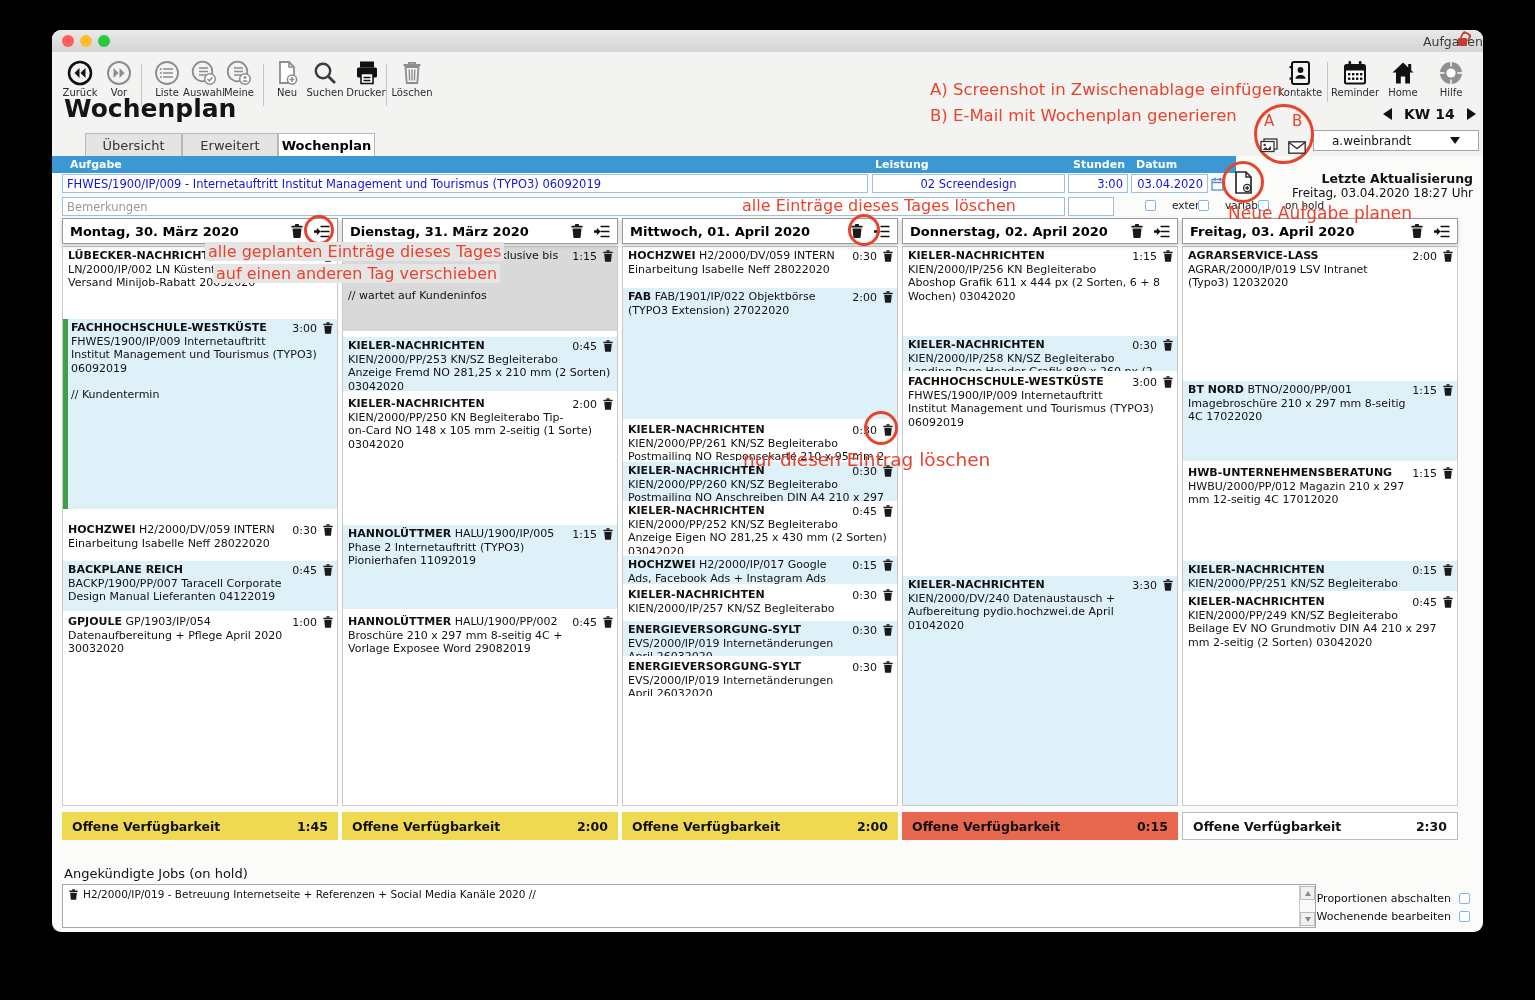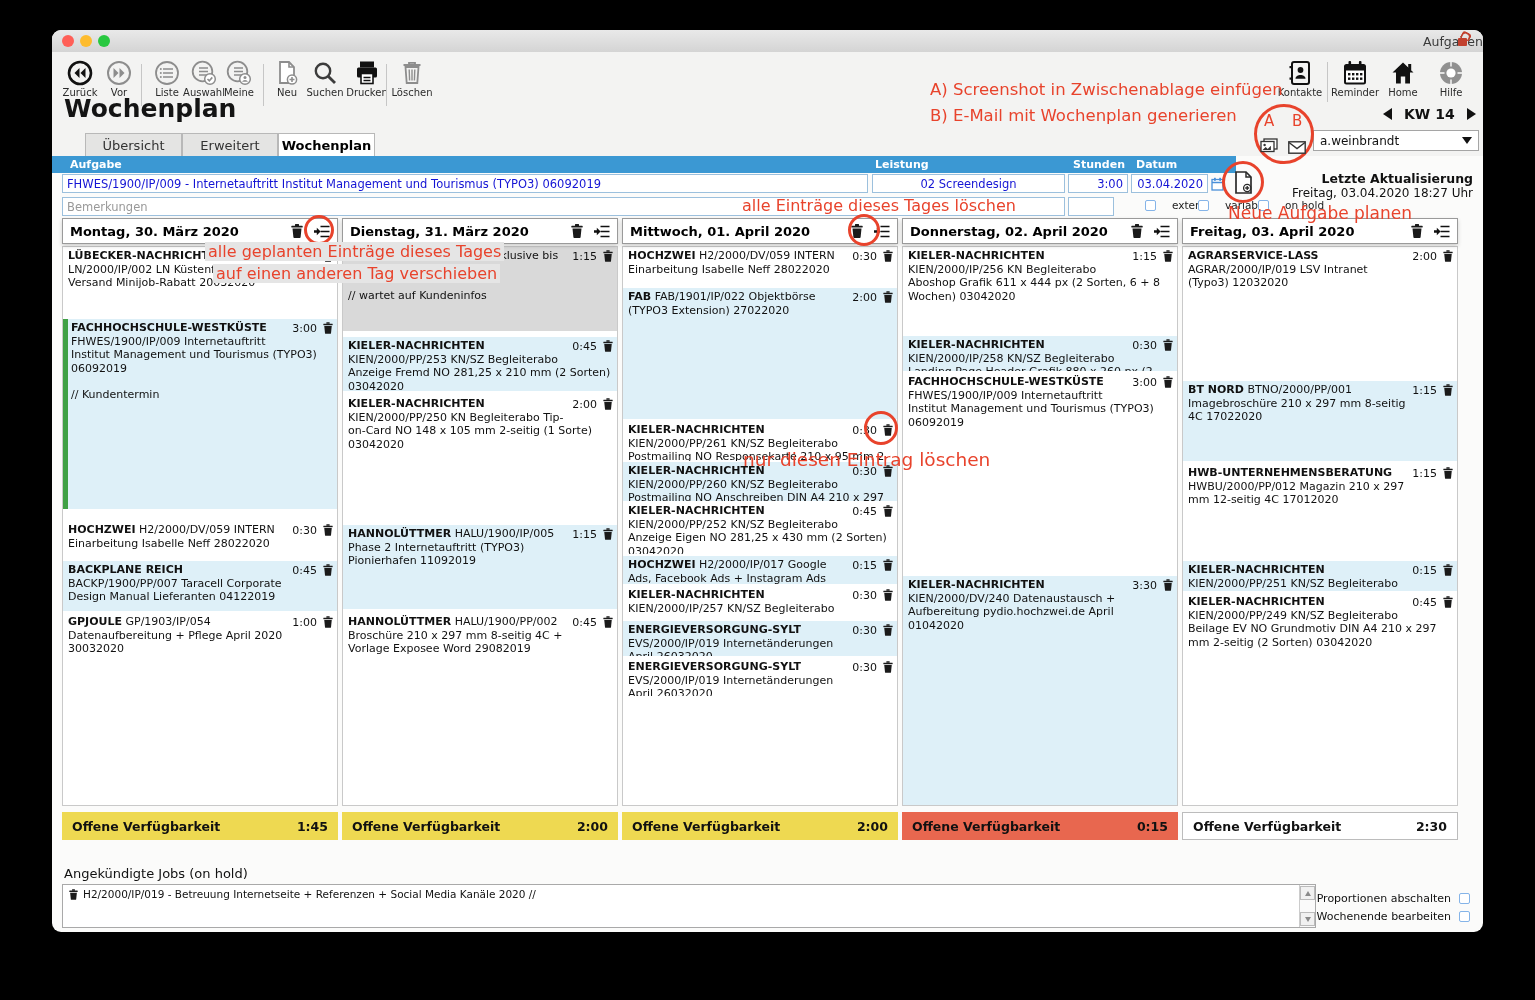--- a/index.html
+++ b/index.html
@@ -30,21 +30,21 @@
   .tb-right .tbtn2 svg{display:block;margin:0 auto;}
   .tb-right .lbl{font-size:10px;color:#2b2b2b;margin-top:1px;}
   .tb-right .vsep2{width:1px;height:40px;background:#c6c6c6;margin:2px 3px 0;}
   
   .page-title{position:absolute;left:12px;top:64px;font-size:25px;font-weight:bold;color:#141414;margin:0;}
   .kw{position:absolute;left:1331px;top:76px;display:flex;align-items:center;gap:12px;
       font-size:14px;font-weight:bold;color:#111;}
   .tri-l{width:0;height:0;border-top:6px solid transparent;border-bottom:6px solid transparent;border-right:9px solid #111;}
   .tri-r{width:0;height:0;border-top:6px solid transparent;border-bottom:6px solid transparent;border-left:9px solid #111;}
   .user-dd{position:absolute;left:1261px;top:100px;width:166px;height:21px;border:1px solid #a5a5a5;background:#fff;
-           display:flex;align-items:center;padding:0 6px;box-sizing:border-box;font-size:12px;color:#111;}
+           display:flex;align-items:center;padding:0 18px;box-sizing:border-box;font-size:12px;color:#111;}
   .dd-arrow{margin-left:auto;width:0;height:0;border-left:5px solid transparent;border-right:5px solid transparent;border-top:7px solid #111;}
   
   .tab{position:absolute;top:103px;height:23px;box-sizing:border-box;border:1px solid #b8b8b8;border-bottom:none;
        background:#e4e4e3;font-size:13px;color:#333;display:flex;align-items:center;justify-content:center;}
   .tab.active{background:#fff;font-weight:bold;color:#000;}
   
   .blue-bar{position:absolute;top:126px;left:0;width:1184px;height:17px;background:#3b98d3;}
   .bb-label{position:absolute;top:128px;font-size:11px;font-weight:bold;color:#fff;}
   .field{position:absolute;height:19px;border:1px solid #9cc0dd;background:#fff;font-size:11.5px;color:#1414d4;
          box-sizing:border-box;padding:0 4px;font-family:inherit;}

